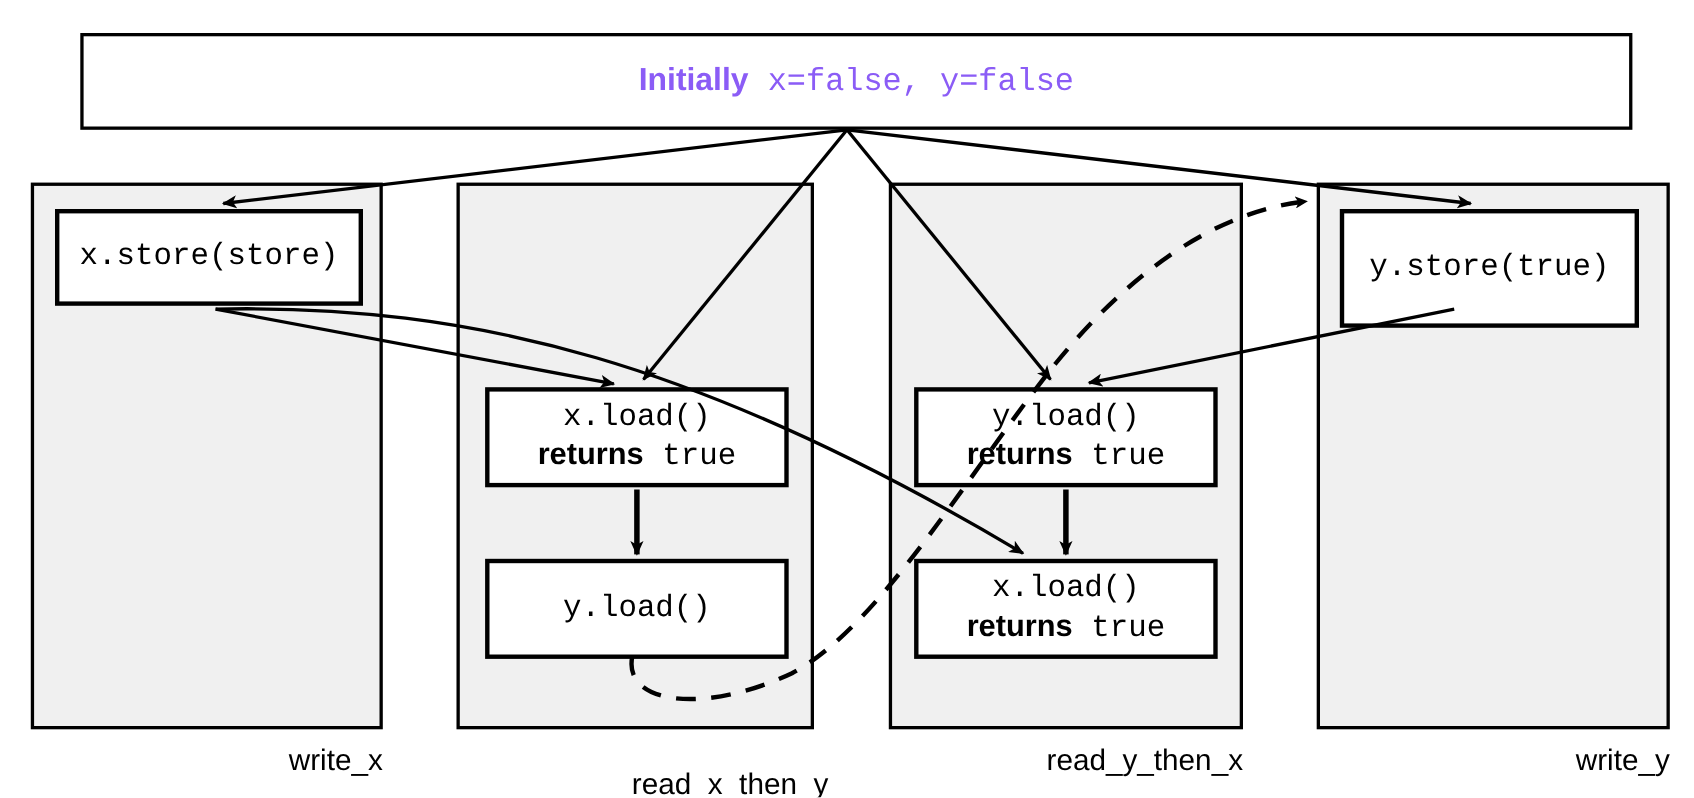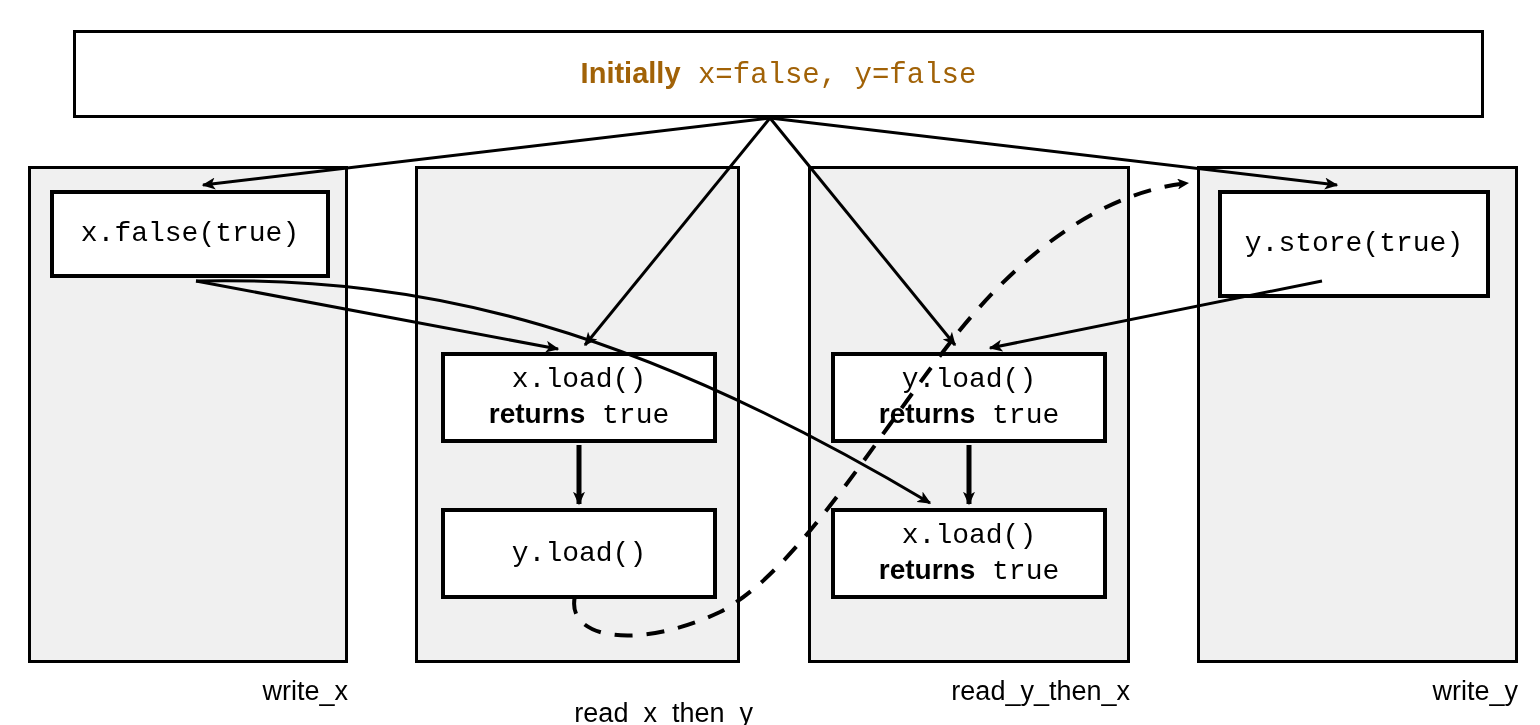--- a/index.html
+++ b/index.html
@@ -7,21 +7,21 @@
          font-family:"Liberation Sans",sans-serif;overflow:hidden;}
   svg.layer{position:absolute;left:0;top:0;width:1540px;height:725px;}
   svg.arrows{pointer-events:none;}
 
   .thread-col{position:absolute;background:#f0f0f0;border:3px solid #000;box-sizing:border-box;}
   .thread-label{position:absolute;text-align:right;font-size:27px;color:#000;white-space:nowrap;}
 
   .hdr{position:absolute;left:73px;top:30px;width:1411px;height:88px;
        background:#ffffff;border:3px solid #000;box-sizing:border-box;
        display:flex;align-items:center;justify-content:center;}
-  .hdr-text{font-size:29px;color:#a16207;white-space:pre;}
+  .hdr-text{font-size:29px;color:#8b5cf6;white-space:pre;}
   .mono{font-family:"Liberation Mono",monospace;}
   .sans{font-family:"Liberation Sans",sans-serif;}
   .bold{font-weight:bold;}
 
   .op-box{position:absolute;background:#ffffff;border:4px solid #000;box-sizing:border-box;
           display:flex;flex-direction:column;align-items:center;justify-content:center;
           line-height:1.18;}
   .op-line{font-size:28px;color:#000;white-space:pre;}
 </style>
 </head>
@@ -32,21 +32,21 @@
   <div class="hdr">
     <span class="hdr-text"><span class="sans bold">Initially</span><span class="mono"> x=false, y=false</span></span>
   </div>
 
   <div class="thread-col" style="left:28px;top:166px;width:320px;height:497px;"></div>
   <div class="thread-col" style="left:415px;top:166px;width:325px;height:497px;"></div>
   <div class="thread-col" style="left:808px;top:166px;width:322px;height:497px;"></div>
   <div class="thread-col" style="left:1197px;top:166px;width:321px;height:497px;"></div>
 
   <div class="op-box" style="left:50px;top:190px;width:280px;height:88px;">
-    <span class="op-line mono">x.false(true)</span>
+    <span class="op-line mono">x.store(store)</span>
   </div>
 
   <div class="op-box" style="left:441px;top:352px;width:276px;height:91px;">
     <span class="op-line mono">x.load()</span>
     <span class="op-line"><span class="sans bold">returns</span><span class="mono"> true</span></span>
   </div>
 
   <div class="op-box" style="left:441px;top:508px;width:276px;height:91px;">
     <span class="op-line mono">y.load()</span>
   </div>

